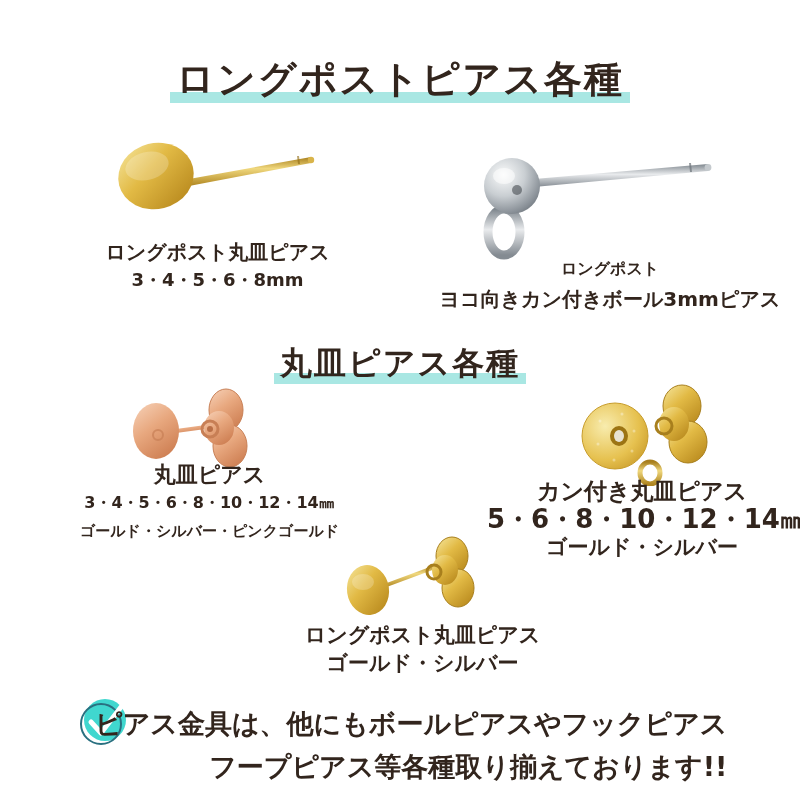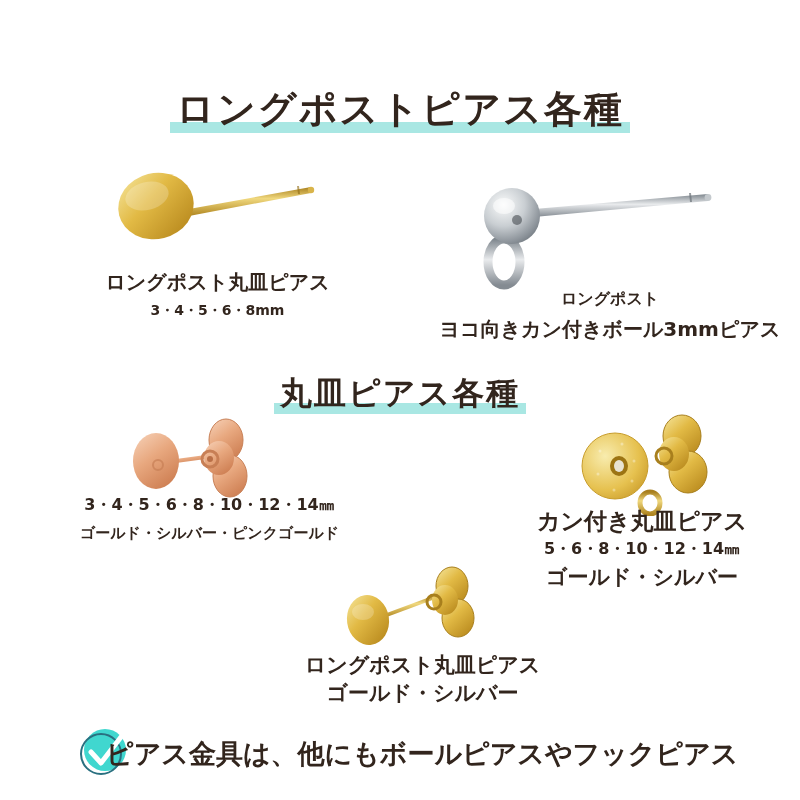--- a/index.html
+++ b/index.html
@@ -8,21 +8,21 @@
     --check-fill:#40d7cf;
     --check-ring:#2a7080;
     --check-mark:#ffffff;
   }
   html,body{margin:0;padding:0;background:#fff;}
   .canvas{
     position:relative;width:800px;height:800px;background:#ffffff;overflow:hidden;
     font-family:"DejaVu Sans","Liberation Sans",sans-serif;
     font-weight:bold;color:var(--text-color);
   }
-  .abs{position:absolute;margin-top:30px;}
+  .abs{position:absolute;}
   .heading{
     left:0;width:800px;text-align:center;letter-spacing:2px;
   }
   .heading .hl{
     background:linear-gradient(to top,var(--header-underline) 11px,transparent 11px);
     padding:0 6px 2px 6px;
   }
   .label{
     text-align:center;line-height:28px;
   }
@@ -80,21 +80,21 @@
       <polygon points="84,51 206,29 206,35 84,58" fill="url(#goldPost)"></polygon>
       <circle cx="206" cy="32" r="3.2" fill="#d9b44a"></circle>
       <line x1="193" y1="28" x2="194" y2="36" stroke="#8f6b14" stroke-width="2" opacity="0.6"></line>
       <ellipse cx="51" cy="48" rx="38" ry="33" fill="url(#goldDisc)" transform="rotate(-14 51 48)"></ellipse>
       <ellipse cx="42" cy="38" rx="22" ry="14" fill="#ffffff" opacity="0.22" transform="rotate(-14 42 38)"></ellipse>
     </svg>
   </div>
 
   <div class="abs label" style="left:55px;top:238px;width:325px;">
     <div style="font-size:20px;">ロングポスト丸皿ピアス</div>
-    <div style="font-size:14px;">3・4・5・6・8mm</div>
+    <div style="font-size:18px;">3・4・5・6・8mm</div>
   </div>
 
   <div class="abs" style="left:450px;top:140px;">
     <svg width="320" height="120" viewBox="0 0 320 120">
       <polygon points="84,39 258,24 258,31 84,47" fill="url(#silverPost)"></polygon>
       <circle cx="258" cy="27.5" r="3.4" fill="#c4c9cd"></circle>
       <line x1="240" y1="23" x2="241" y2="32" stroke="#6d747a" stroke-width="2" opacity="0.7"></line>
       <ellipse cx="54" cy="92" rx="16" ry="23" fill="none" stroke="url(#silverPost)" stroke-width="9"></ellipse>
       <circle cx="62" cy="46" r="28" fill="url(#silverBall)"></circle>
       <ellipse cx="54" cy="36" rx="11" ry="8" fill="#ffffff" opacity="0.55"></ellipse>
@@ -118,20 +118,21 @@
       <circle cx="100" cy="53" r="5" fill="none" stroke="#c87f55" stroke-width="2" opacity="0.7"></circle>
       <ellipse cx="168" cy="28" rx="17" ry="21" fill="url(#roseDisc)" stroke="#c87f55" stroke-width="1"></ellipse>
       <ellipse cx="172" cy="64" rx="17" ry="21" fill="url(#roseDisc)" stroke="#c87f55" stroke-width="1"></ellipse>
       <ellipse cx="161" cy="46" rx="15" ry="17" fill="url(#roseDisc)"></ellipse>
       <circle cx="152" cy="47" r="8" fill="none" stroke="#c87f55" stroke-width="3"></circle>
       <circle cx="152" cy="47" r="3" fill="#b96f47"></circle>
     </svg>
   </div>
 
   <div class="abs label" style="left:12px;top:461px;width:395px;">
+    <div style="font-size:22px;">丸皿ピアス</div>
     <div style="font-size:16px;">3・4・5・6・8・10・12・14㎜</div>
     <div style="font-size:15px;">ゴールド・シルバー・ピンクゴールド</div>
   </div>
 
   <div class="abs" style="left:570px;top:376px;">
     <svg width="185" height="110" viewBox="0 0 185 110">
       <ellipse cx="80" cy="97" rx="10" ry="11" fill="none" stroke="url(#goldPost)" stroke-width="5"></ellipse>
       <circle cx="45" cy="60" r="33" fill="url(#goldPad)" stroke="#c79c2b" stroke-width="1"></circle>
       <g fill="#ffffff" opacity="0.35">
         <circle cx="30" cy="45" r="1.5"></circle>
@@ -145,21 +146,21 @@
       <ellipse cx="49" cy="60" rx="5" ry="6" fill="#e8e3d2"></ellipse>
       <ellipse cx="112" cy="30" rx="19" ry="21" fill="url(#goldDisc)" stroke="#a87f1d" stroke-width="1"></ellipse>
       <ellipse cx="118" cy="66" rx="19" ry="21" fill="url(#goldDisc)" stroke="#a87f1d" stroke-width="1"></ellipse>
       <ellipse cx="104" cy="48" rx="15" ry="17" fill="url(#goldDisc)"></ellipse>
       <circle cx="94" cy="50" r="8" fill="none" stroke="#a87f1d" stroke-width="3"></circle>
     </svg>
   </div>
 
   <div class="abs label" style="left:487px;top:477px;width:310px;">
     <div style="font-size:23px;">カン付き丸皿ピアス</div>
-    <div style="font-size:16px;">5・6・8・10・12・14㎜</div>
+    <div style="font-size:26px;">5・6・8・10・12・14㎜</div>
     <div style="font-size:21px;">ゴールド・シルバー</div>
   </div>
 
   <div class="abs" style="left:318px;top:526px;">
     <svg width="185" height="100" viewBox="0 0 185 100">
       <polygon points="66,58 120,38 120,42 66,62" fill="url(#goldPost)"></polygon>
       <ellipse cx="50" cy="64" rx="21" ry="25" fill="url(#goldDisc)" transform="rotate(-8 50 64)"></ellipse>
       <ellipse cx="45" cy="56" rx="11" ry="8" fill="#ffffff" opacity="0.22"></ellipse>
       <ellipse cx="134" cy="30" rx="16" ry="19" fill="url(#goldDisc)" stroke="#a87f1d" stroke-width="1"></ellipse>
       <ellipse cx="140" cy="62" rx="16" ry="19" fill="url(#goldDisc)" stroke="#a87f1d" stroke-width="1"></ellipse>
@@ -173,17 +174,18 @@
     <div style="font-size:21px;">ゴールド・シルバー</div>
   </div>
 
   <div class="abs" style="left:76px;top:697px;">
     <svg width="58" height="54" viewBox="0 0 58 54">
       <circle cx="29" cy="23" r="21" style="fill:var(--check-fill)"></circle>
       <circle cx="25" cy="27" r="20" fill="none" style="stroke:var(--check-ring)" stroke-width="2"></circle>
       <path d="M15 25 L25 36 L45 10" fill="none" style="stroke:var(--check-mark)" stroke-width="5" stroke-linecap="round" stroke-linejoin="round"></path>
     </svg>
   </div>
-  <div class="abs footer-text" style="left:106px;top:702px;font-size:27px;text-align:right;">
+  <div class="abs footer-text" style="left:95px;top:702px;font-size:27px;text-align:right;">
     <div>ピアス金具は、他にもボールピアスやフックピアス</div>
+    <div>フープピアス等各種取り揃えております!!</div>
   </div>
 
 </div>
 
 </body></html>

